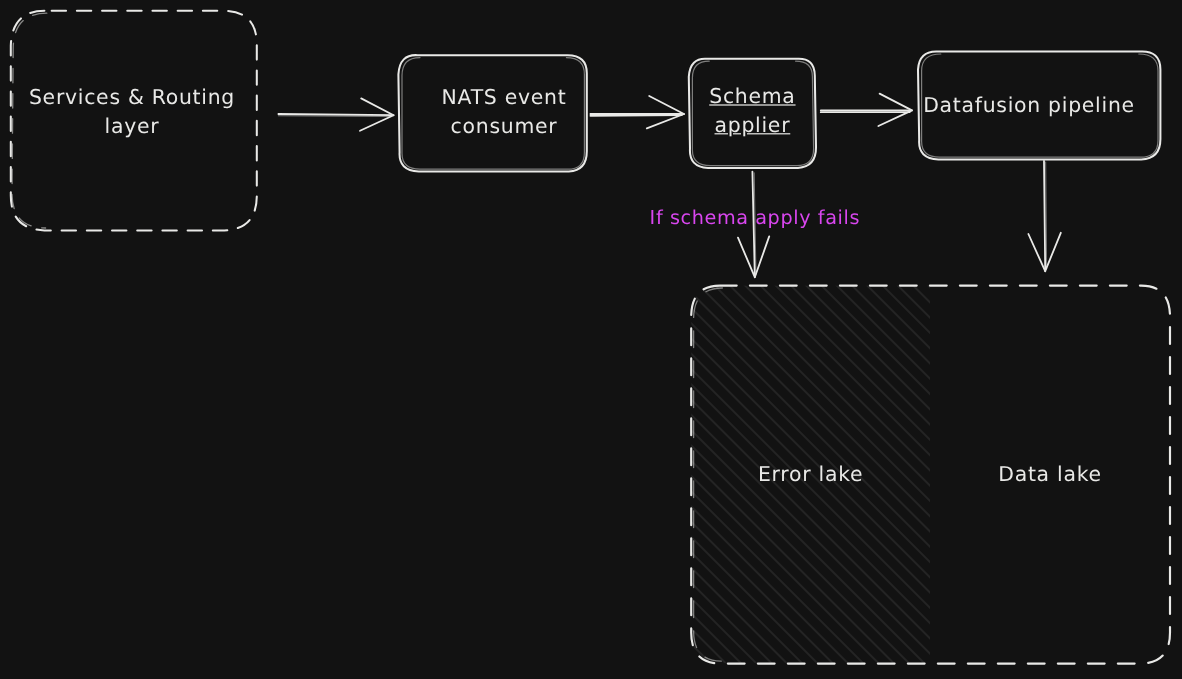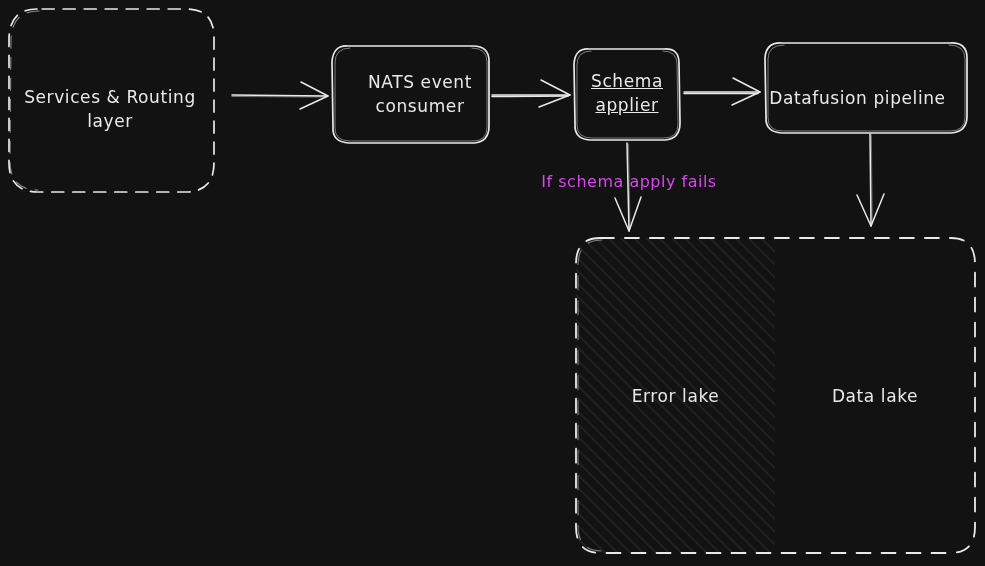--- a/index.html
+++ b/index.html
@@ -138,30 +138,30 @@
     </g>
 
     <g fill="none" stroke="#e9e9e7" stroke-width="1.5" stroke-linecap="round" stroke-linejoin="round">
       <path d="M870 134 L871 225"></path>
       <path d="M871.4 135 L872.2 224" stroke-width="0.8" opacity="0.5"></path>
       <path d="M857 195 L871 226"></path>
       <path d="M884 194 L871 226"></path>
     </g>
   </svg>
 
-  <div class="node-label" style="left:8px; top:70px; width:204px;margin-top:15px;">Services &amp; Routing
+  <div class="node-label" style="left:8px; top:70px; width:204px;">Services &amp; Routing
 layer</div>
 
   <div class="node-label" style="left:332px; top:70px; width:176px;">NATS event
 consumer</div>
 
   <div class="node-label" style="left:574px; top:69px; width:106px;text-decoration:underline;">Schema
 applier</div>
 
-  <div class="node-label" style="left:765px; top:76px; width:185px;margin-top:10px;">Datafusion pipeline</div>
+  <div class="node-label" style="left:765px; top:76px; width:185px;">Datafusion pipeline</div>
 
   <div class="node-label" style="left:576px; top:384px; width:199px;">Error lake</div>
 
   <div class="node-label" style="left:775px; top:384px; width:200px;">Data lake</div>
 
   <div class="edge-label" style="left:521px; top:172px; width:216px;">If schema apply fails</div>
 
   <div class="hit" style="left:8px; top:8px; width:207px; height:184px;"></div>
   <div class="hit" style="left:332px; top:45px; width:158px; height:98px;"></div>
   <div class="hit" style="left:574px; top:48px; width:106px; height:92px;"></div>

